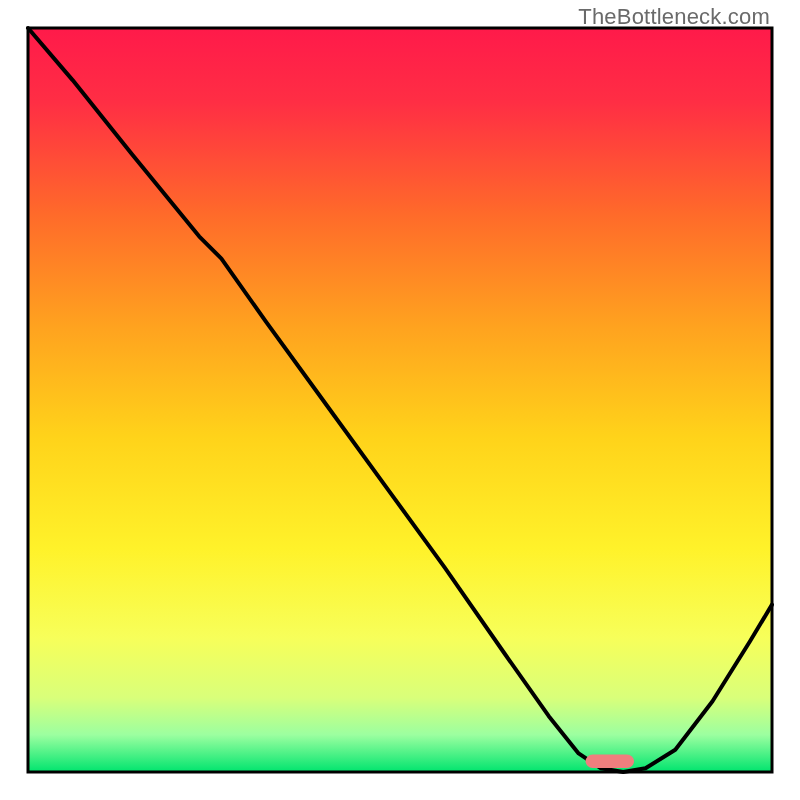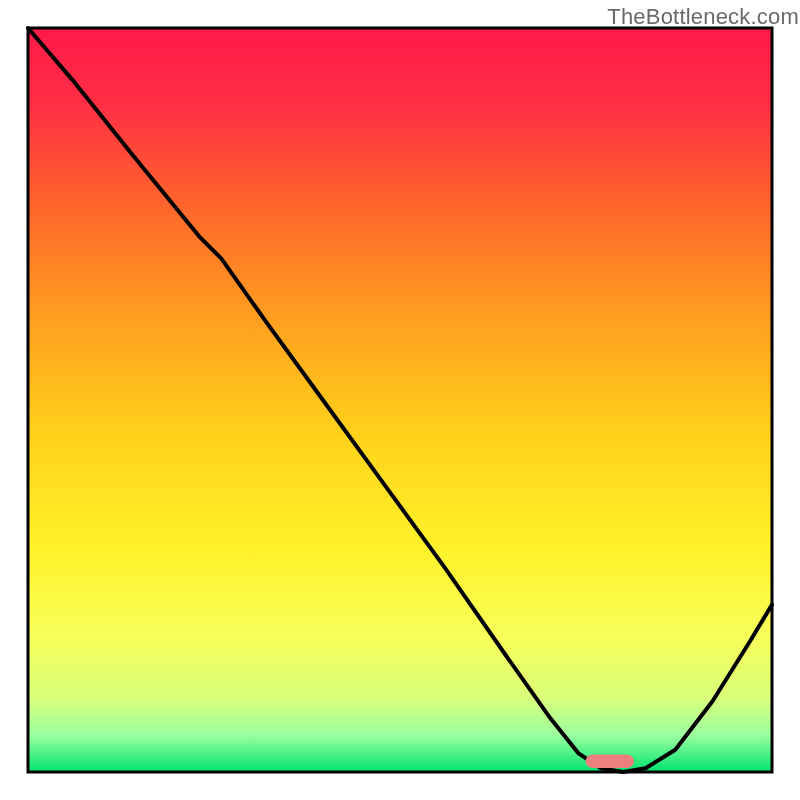--- a/index.html
+++ b/index.html
@@ -11,21 +11,21 @@
     font-family: Arial, Helvetica, sans-serif;
   }
   .container {
     position: relative;
     width: 800px;
     height: 800px;
   }
   .watermark {
     position: absolute;
     top: 4px;
-    right: 1px;
+    right: 30px;
     color: #6a6a6a;
     font-size: 22px;
     font-weight: 500;
     letter-spacing: 0.2px;
   }
   svg {
     position: absolute;
     top: 0;
     left: 0;
   }

